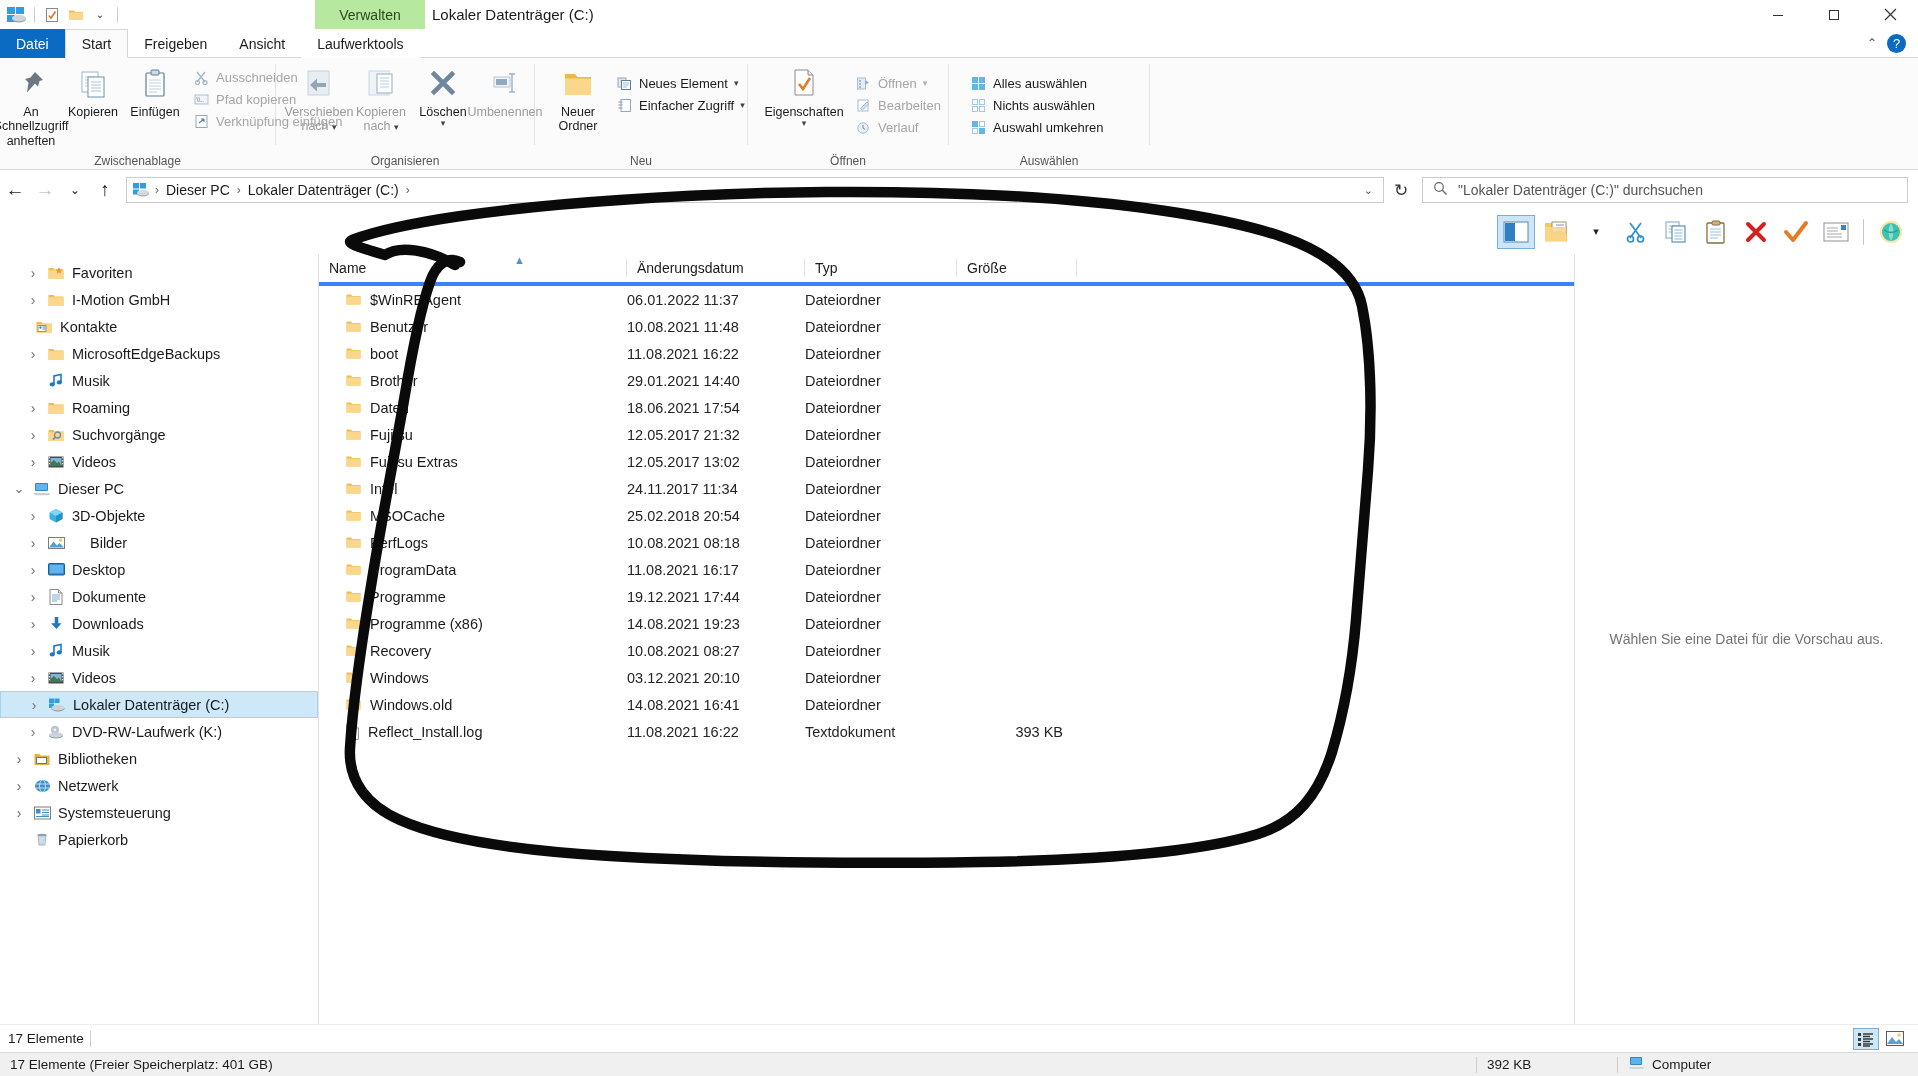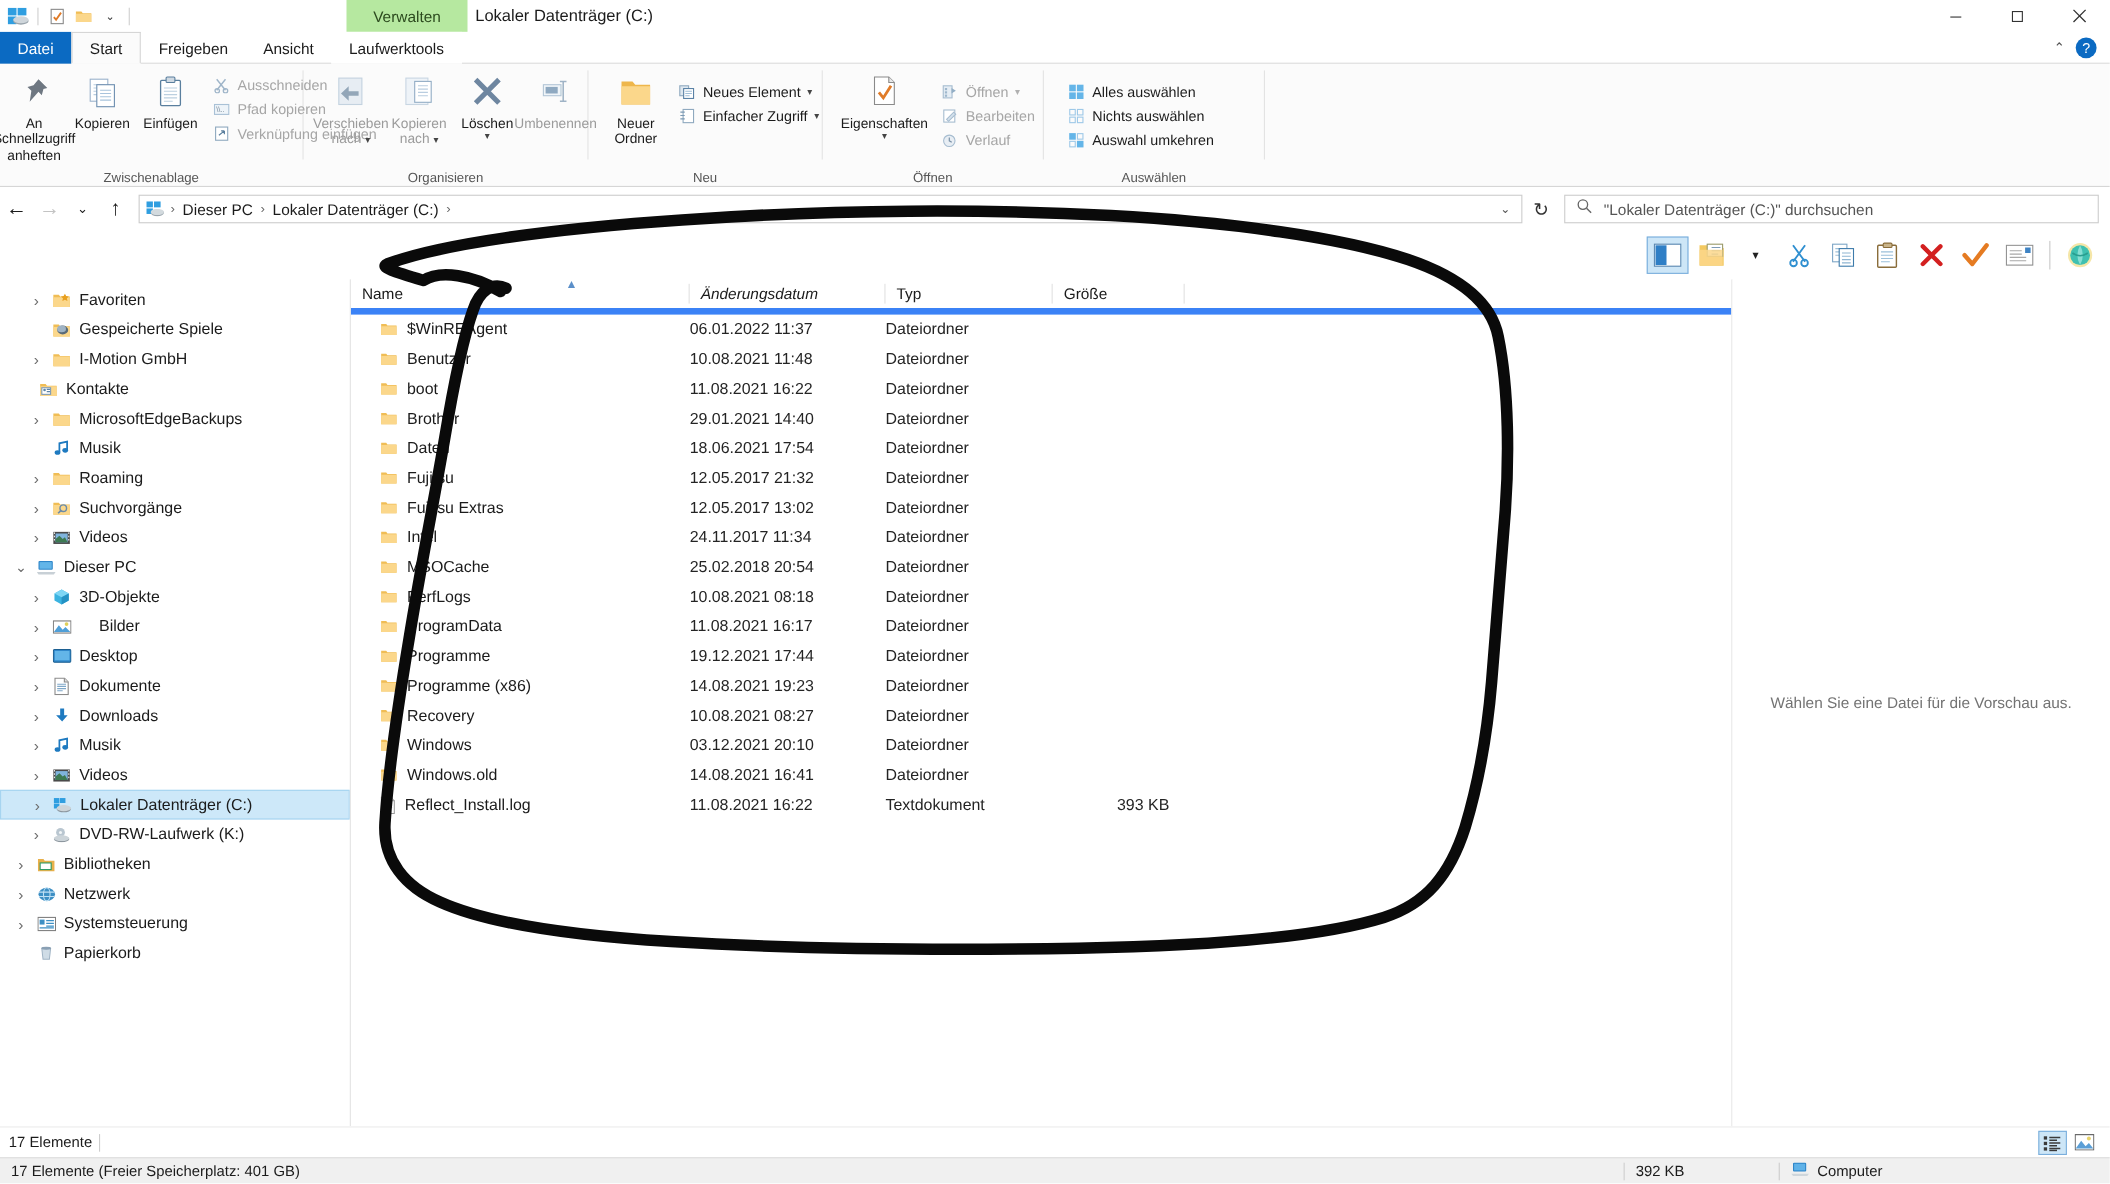--- a/index.html
+++ b/index.html
@@ -134,21 +134,21 @@
   .sb-arrow { width:17px; height:17px; display:flex; align-items:center; justify-content:center; color:#5a5a5a; font-size:9px; }
   .sb-thumb { position:absolute; left:2px; top:22px; width:13px; height:715px; background:#cdcdcd; border-radius:2px; }
   .splitter { position:absolute; left:318px; top:254px; width:1px; height:770px; background:#e2e2e2; }
 
   
   .filepane {
     position:absolute; left:319px; top:254px; width:1255px; height:770px;
     background:#ffffff; overflow:hidden;
   }
   .colhdr {
-    height:32px; display:flex; align-items:center; border-bottom:6px solid #3b82f6;
+    height:32px; display:flex; align-items:center; border-bottom:4px solid #3b82f6;
     font-size:14px; color:#1b1b1b; position:relative;
   }
   .colhdr .ch { height:32px; display:flex; align-items:center; padding-left:10px; position:relative; }
   .colhdr .ch::after {
     content:""; position:absolute; right:0; top:7px; width:1px; height:18px; background:#e2e2e2;
   }
   .sortmark { position:absolute; left:195px; top:2px; color:#5b8fc9; font-size:11px; }
   .flrow { height:27px; display:flex; align-items:center; font-size:14.5px; color:#1b1b1b; }
   .fl-name { width:308px; display:flex; align-items:center; gap:9px; padding-left:27px; }
   .fl-date { width:178px; color:#242424; }
@@ -641,32 +641,20 @@
           <span class="ticon">
             <svg width="16" height="14" viewBox="0 0 16 14">
               <path d="M0.5 2 h5 l1.2 1.6 H15.5 v9.4 H0.5z" fill="#f0bd55"></path>
               <path d="M0.5 4.2 h15 v8.8 H0.5z" fill="#fbd78b"></path>
               <path d="M11 1 l1.2 2.2 2.4 .3 -1.8 1.7 .5 2.4 -2.3-1.2 -2.3 1.2 .5-2.4 -1.8-1.7 2.4-.3z" fill="#e8a020"></path>
             </svg>
           </span>
           <span style="padding-left: 4px;">Favoriten</span>
         </div>
         <div class="titem" style="padding-left: 22px;">
-          <span class="tchev" style="font-size: 14px;"></span>
-          <span class="ticon">
-            <svg width="16" height="14" viewBox="0 0 16 14">
-              <path d="M0.5 2 h5 l1.2 1.6 H15.5 v9.4 H0.5z" fill="#f0bd55"></path>
-              <path d="M0.5 4.2 h15 v8.8 H0.5z" fill="#fbd78b"></path>
-              <ellipse cx="9" cy="7" rx="5" ry="4" fill="#5a6b78"></ellipse>
-              <ellipse cx="8" cy="6" rx="4" ry="3" fill="#9fb3c4"></ellipse>
-            </svg>
-          </span>
-          <span style="padding-left: 4px;">Gespeicherte Spiele</span>
-        </div>
-        <div class="titem" style="padding-left: 22px;">
           <span class="tchev" style="font-size: 14px;">›</span>
           <span class="ticon">
             <svg width="16" height="14" viewBox="0 0 16 14">
               <path d="M0.5 2 h5 l1.2 1.6 H15.5 v9.4 H0.5z" fill="#f0bd55"></path>
               <path d="M0.5 4.2 h15 v8.8 H0.5z" fill="#fbd78b"></path>
             </svg>
           </span>
           <span style="padding-left: 4px;">I-Motion GmbH</span>
         </div>
         <div class="titem" style="padding-left: 10px;">
@@ -918,21 +906,21 @@
     <div class="sb-arrow" style="position:absolute;bottom:0;left:0;">▼</div>
   </div>
   <div class="splitter"></div>
 
   <div class="filepane">
     <div class="colhdr">
       <div class="ch" style="width:308px;">
         <span>Name</span>
         <span class="sortmark">▲</span>
       </div>
-      <div class="ch" style="width:178px;font-style:italic;">Änderungsdatum</div>
+      <div class="ch" style="width:178px;">Änderungsdatum</div>
       <div class="ch" style="width:152px;">Typ</div>
       <div class="ch" style="width:120px;">Größe</div>
     </div>
     <div id="filerows">
         <div class="flrow">
           <div class="fl-name">
             <span style="display: flex;">
               <svg width="15" height="13" viewBox="0 0 15 13">
                 <path d="M0.5 1.5 h4.6 l1.1 1.5 H14.5 v8.6 H0.5z" fill="#f0bd55"></path>
                 <path d="M0.5 3.6 h14 v8 H0.5z" fill="#fbd78b"></path>

